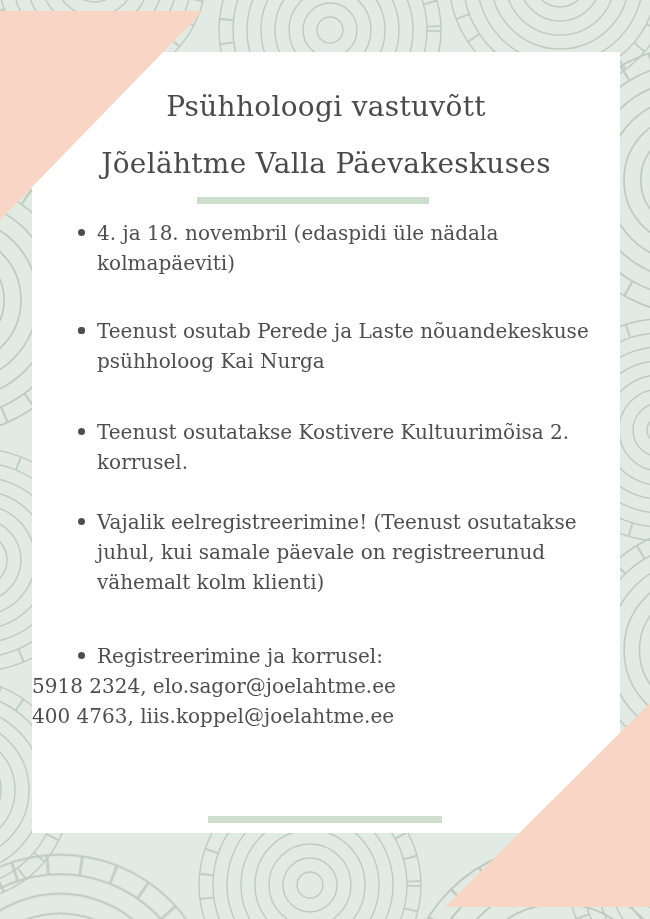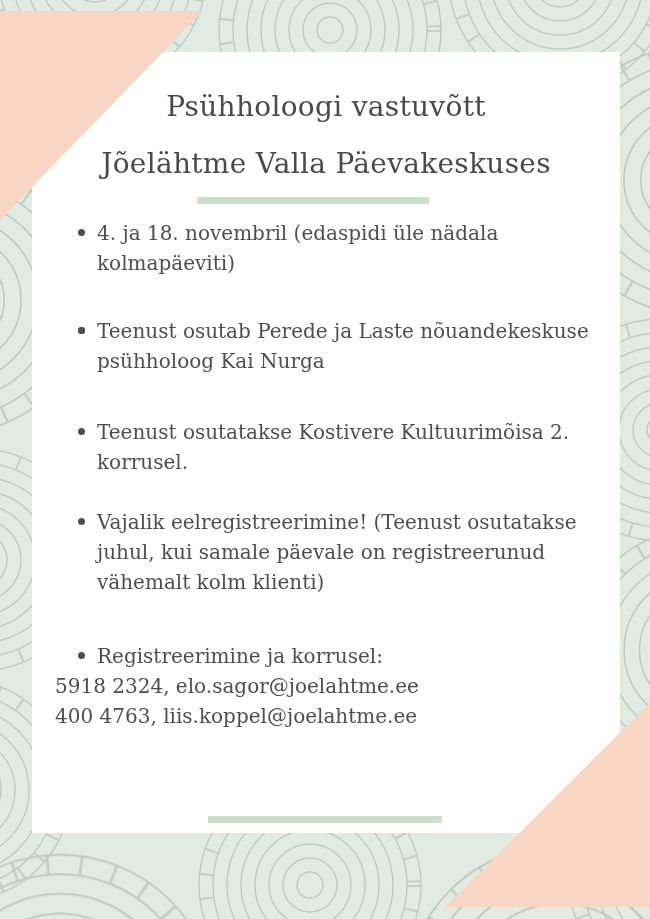--- a/index.html
+++ b/index.html
@@ -30,21 +30,21 @@
   ul.blist li{position:relative;padding:0 18px 0 65px;}
   ul.blist li:nth-child(2){margin-top:38px;}
   ul.blist li:nth-child(3){margin-top:33px;}
   ul.blist li:nth-child(4){margin-top:41px;}
   ul.blist li:nth-child(5){margin-top:30px;}
   ul.blist li:nth-child(6){margin-top:44px;}
   .dot{
     position:absolute;left:46px;top:11px;width:7px;height:7px;
     border-radius:50%;background:#4e4e4e;
   }
-  .contacts{padding-left:23px;}
+  .contacts{}
   .triangles-svg{position:absolute;left:0;top:0;width:650px;height:919px;pointer-events:none;}
 </style>
 </head>
 <body>
 
 <div class="poster">
 
   <svg class="pattern-svg" viewBox="0 0 650 919" xmlns="http://www.w3.org/2000/svg" aria-hidden="true">
     <defs>
       <g id="rings" fill="none" stroke="#b7c5b9" stroke-width="1.4">

